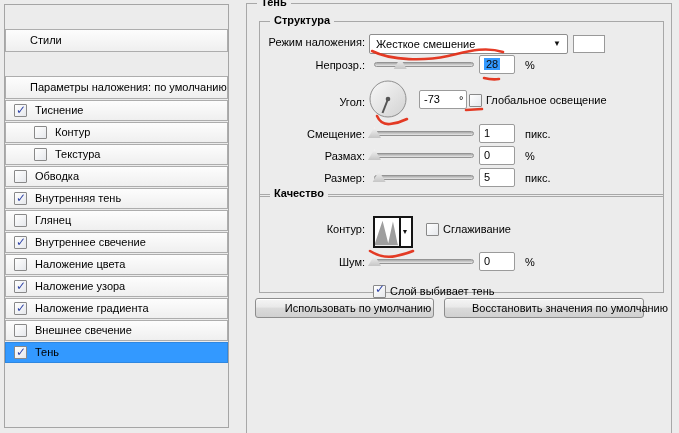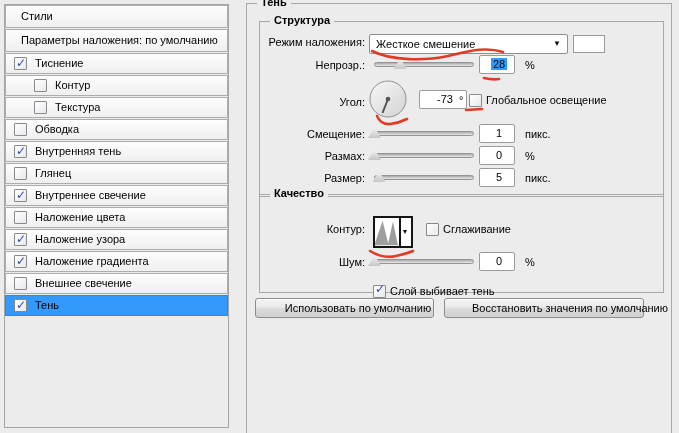--- a/index.html
+++ b/index.html
@@ -8,21 +8,21 @@
     background:#ececec;
     font-family:"Liberation Sans","DejaVu Sans",sans-serif;
     font-size:11px;color:#000;
   }
   
   #sidebar{position:absolute;left:4px;top:4px;width:225px;height:424px;
     border:1px solid #a5a5a5;box-sizing:border-box;background:#ececec;}
   .cell{position:relative;box-sizing:border-box;margin-bottom:1px;
     border:1px solid #adadad;background:linear-gradient(180deg,#fdfdfd,#efefef);
     height:21px;line-height:19px;}
-  .cell.header{height:23px;line-height:21px;padding-left:15px;}
+  .cell.header{height:23px;line-height:21px;padding-left:24px;margin-top:24px;}
   .cell .itm-label{position:absolute;left:29px;top:0;line-height:19px;white-space:nowrap;}
   .cell.indent .cbx{left:28px;}
   .cell.indent .itm-label{left:49px;}
   .cell.selected{background:#3399ff;border-color:#2f87e0;}
   
   .cbx{position:absolute;left:8px;top:3px;width:13px;height:13px;box-sizing:border-box;
     border:1px solid #898989;border-radius:1px;
     background:linear-gradient(135deg,#ffffff,#e6e8ec);}
   .cbx[data-checked="true"]::after{content:"✓";position:absolute;left:1px;top:-4px;
     font-size:12px;font-weight:bold;color:#3246a8;}
@@ -30,21 +30,21 @@
   #panel{position:absolute;left:246px;top:3px;width:426px;height:440px;
     border:1px solid #a8a8a8;box-sizing:border-box;}
   .legend{position:absolute;top:-8px;left:10px;background:#ececec;padding:0 4px;
     font-weight:bold;white-space:nowrap;}
   .fset{position:absolute;border:1px solid #a8a8a8;box-sizing:border-box;}
   #fs-structure{left:12px;top:17px;width:405px;height:176px;}
   #fs-quality{left:12px;top:190px;width:405px;height:99px;}
   .rlabel{position:absolute;width:118px;text-align:right;line-height:22px;white-space:nowrap;}
   .unit{position:absolute;line-height:22px;}
   .field{position:absolute;width:36px;height:19px;box-sizing:border-box;background:#fff;
-    border:1px solid #9b9b9b;border-radius:2px;line-height:16px;padding-left:4px;text-align:center;}
+    border:1px solid #9b9b9b;border-radius:2px;line-height:16px;padding-left:4px;}
   .sel{background:#3399ff;color:#0c0c0c;padding:0 2px;}
   .dropdown{position:absolute;left:122px;top:30px;width:199px;height:20px;box-sizing:border-box;
     background:#fff;border:1px solid #8e8e8e;border-radius:2px;}
   .dropdown .dd-text{position:absolute;left:6px;top:0;line-height:18px;white-space:nowrap;}
   .dd-arrow{position:absolute;right:6px;top:5px;font-size:8px;color:#111;line-height:8px;}
   .swatch{position:absolute;left:326px;top:31px;width:32px;height:18px;background:#fff;
     border:1px solid #999;box-sizing:border-box;}
   .track{position:absolute;left:127px;width:100px;height:5px;box-sizing:border-box;
     border:1px solid #949494;border-radius:3px;
     background:linear-gradient(180deg,#a9a9a9,#e8e8e8);}

